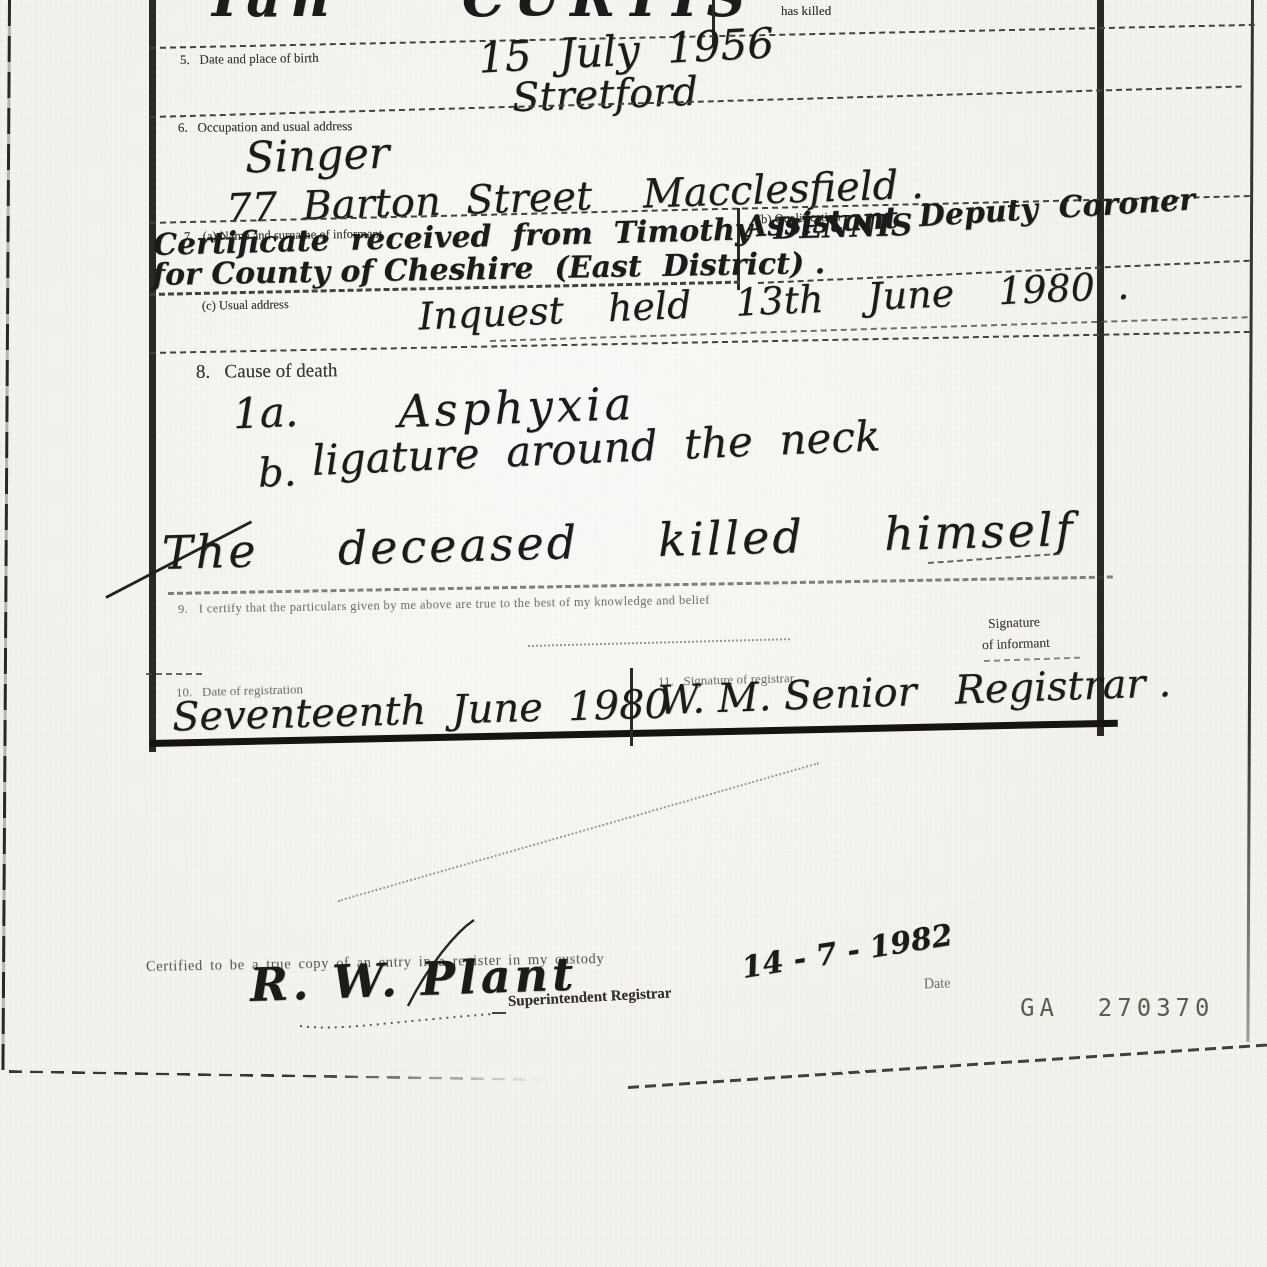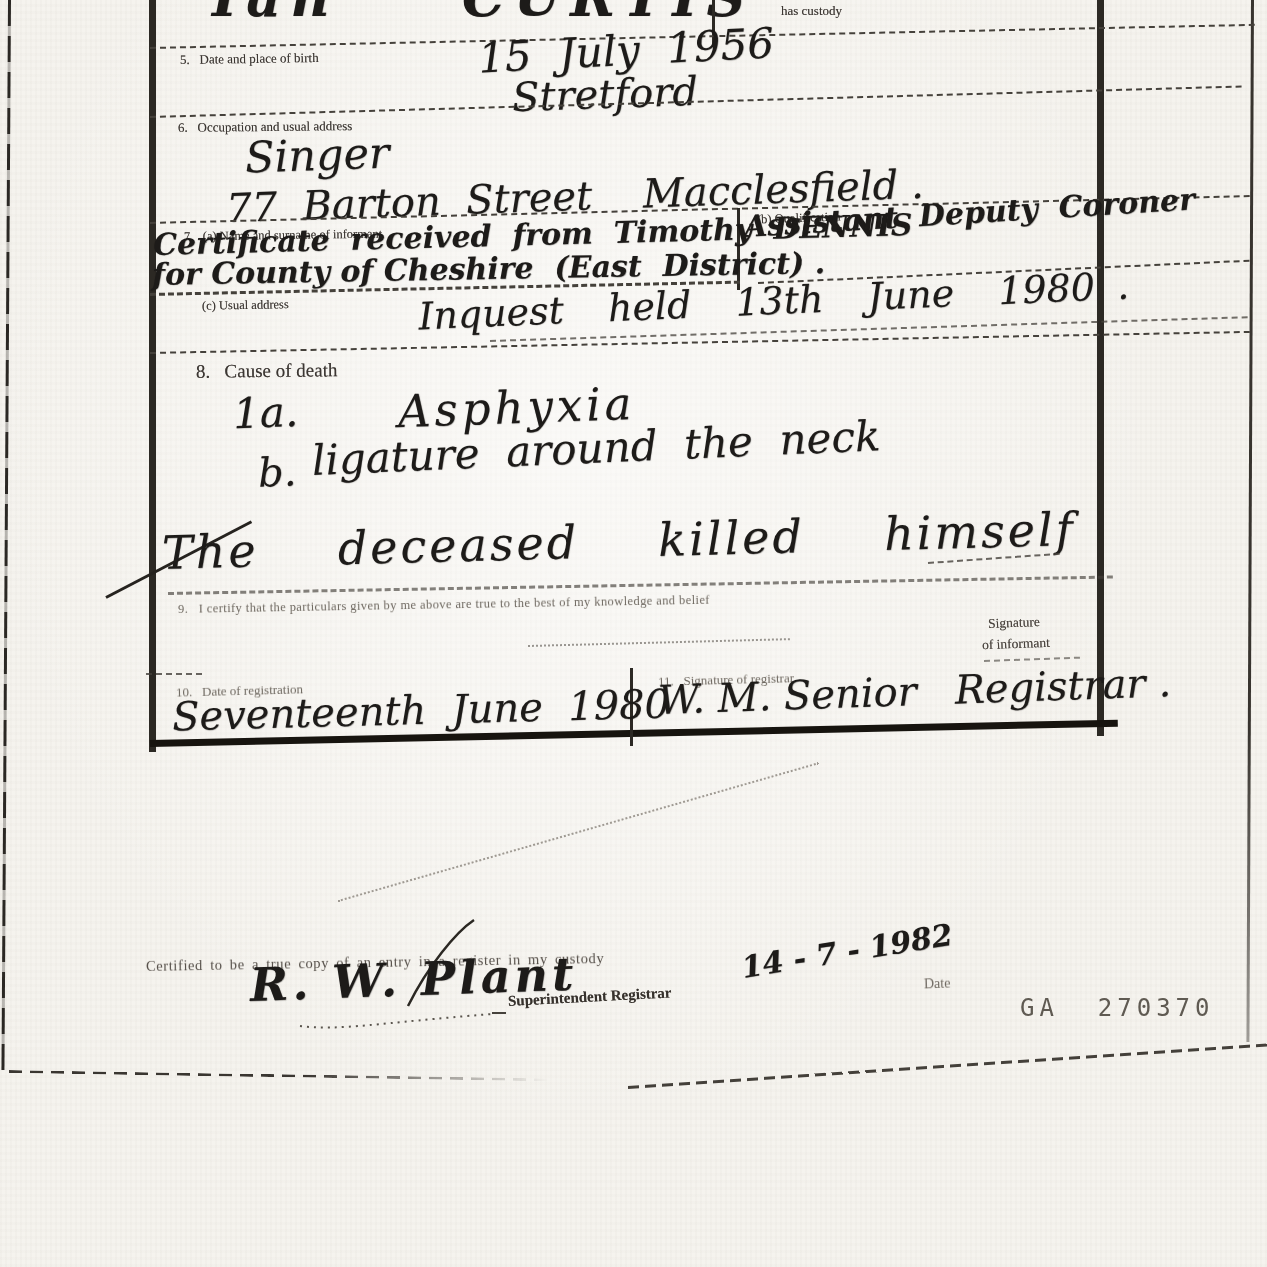--- a/index.html
+++ b/index.html
@@ -52,21 +52,21 @@
               background:repeating-linear-gradient(90deg,#44403a 0 11px, rgba(0,0,0,0) 11px 17px);"></div>
   <div class="abs" style="left:1251px;top:0;width:3px;height:1042px;transform:rotate(.25deg);transform-origin:top center;
               background:linear-gradient(180deg,#38342f 70%, rgba(56,52,47,.45));"></div>
 
   <div class="vline" style="left:149px;top:0;width:7px;height:752px;"></div>
   <div class="vline" style="left:1097px;top:0;width:7px;height:736px;"></div>
   <div class="solid" style="left:150px;top:740px;width:968px;height:7px;transform:rotate(-1.2deg);"></div>
 
   <div class="hw hw-bold" style="left:212px;top:-30px;font-size:54px;letter-spacing:9px;word-spacing:34px;">Ian  CURTIS</div>
   <div class="vline" style="left:712px;top:0;width:3px;height:46px;"></div>
-  <div class="print" style="left:781px;top:4px;font-size:13px;">has custody</div>
+  <div class="print" style="left:781px;top:4px;font-size:13px;">has killed</div>
   <div class="dline" style="left:150px;top:47px;width:1105px;transform:rotate(-1.2deg);"></div>
 
   <div class="print" style="left:180px;top:52px;font-size:13px;transform:rotate(-.8deg);">5.   Date and place of birth</div>
   <div class="hw" style="left:478px;top:30px;font-size:42px;transform:rotate(-3deg);word-spacing:14px;">15 July 1956</div>
   <div class="hw" style="left:512px;top:74px;font-size:40px;transform:rotate(-2deg);">Stretford</div>
   <div class="dline" style="left:150px;top:116px;width:1092px;transform:rotate(-1.6deg);"></div>
 
   <div class="print" style="left:178px;top:120px;font-size:13px;transform:rotate(-.6deg);">6.   Occupation and usual address</div>
   <div class="hw" style="left:245px;top:134px;font-size:43px;transform:rotate(-2deg);">Singer</div>
   <div class="hw" style="left:226px;top:176px;font-size:40px;transform:rotate(-2deg);">77  Barton  Street    Macclesfield .</div>

